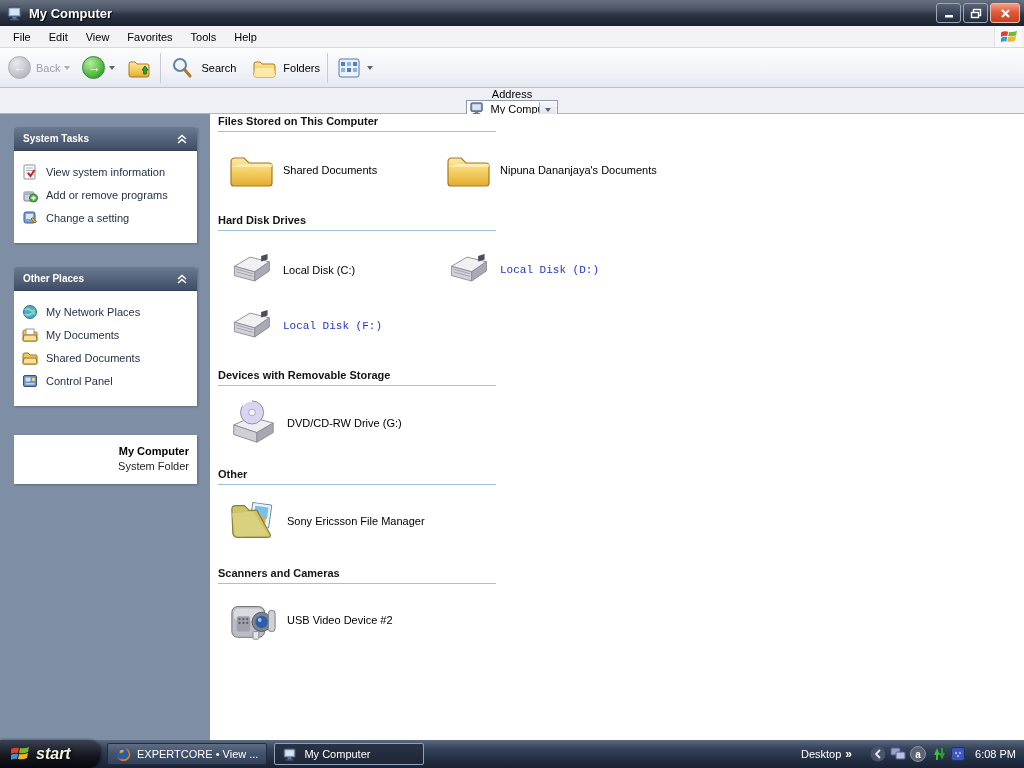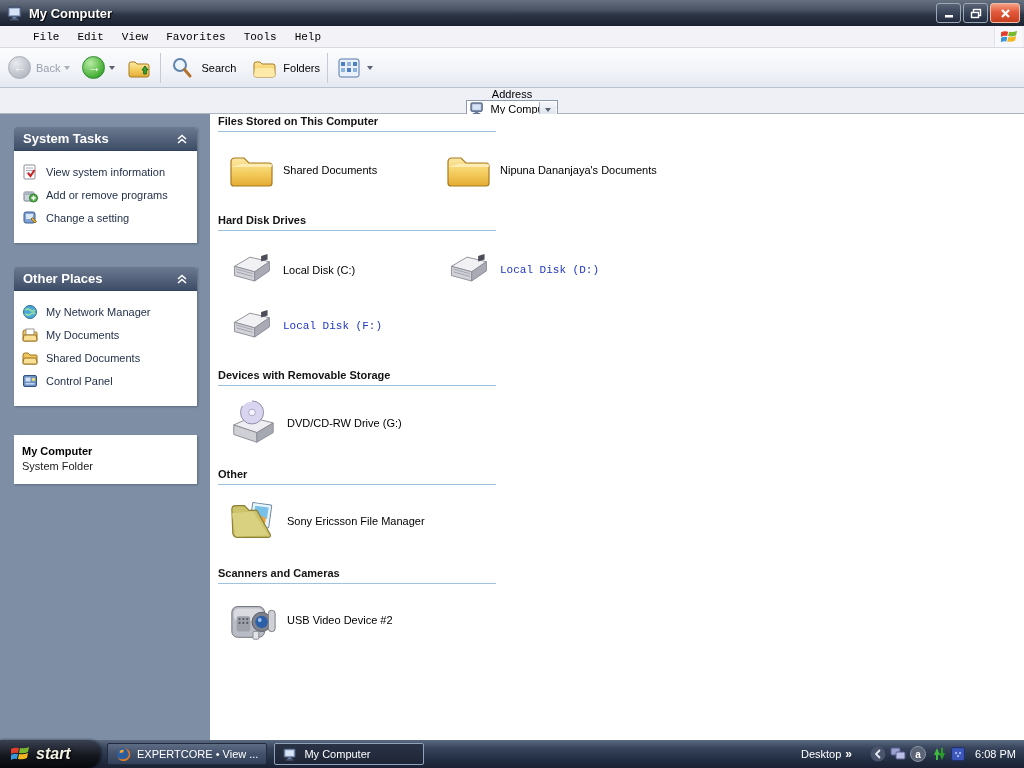--- a/index.html
+++ b/index.html
@@ -14,21 +14,21 @@
   .titlebar .app-icon { width:17px; height:17px; margin:0 5px 0 3px; }
   .titlebar .title-text { color:#fff; font-weight:bold; font-size:13px; text-shadow:1px 1px 1px #000; flex:1; }
   .winbtn { width:25px; height:20px; margin-left:2px; border:1px solid #9ca8b8; border-radius:3px;
     display:flex; align-items:center; justify-content:center; color:#fff; font-size:11px;
     background:linear-gradient(180deg,#5a6475 0%,#39445a 50%,#232c3e 100%); }
   .winbtn.close { width:30px; background:linear-gradient(180deg,#f59f83 0%,#e2593c 45%,#c8401f 100%); border-color:#f0c0ae; font-weight:bold; }
   .winbtn svg { display:block; }
 
   
   .menubar { position:absolute; top:26px; left:0; width:1024px; height:22px; background:#f2f2f7;
-    border-bottom:1px solid #d6d9e2; display:flex; align-items:center; padding-left:24px;font-family:Liberation Mono, monospace; }
+    border-bottom:1px solid #d6d9e2; display:flex; align-items:center; padding-left:4px; }
   .menubar .menu-item { padding:3px 9px; color:#000; }
   .menubar .winlogo { position:absolute; right:2px; top:1px; width:28px; height:20px; display:flex; align-items:center; justify-content:center; background:#f8f8fc; border-left:1px solid #e0e2ea; }
 
   
   .toolbar { position:absolute; top:48px; left:0; width:1024px; height:40px;
     background:linear-gradient(180deg,#fdfdfe 0%,#f1f3f8 60%,#e4e8f0 100%);
     border-bottom:1px solid #b9c1ce; display:flex; align-items:center; padding-left:8px; }
   .tb-group { display:flex; align-items:center; }
   .tb-sep { width:1px; height:30px; background:#c6cbd5; margin:0 7px; }
   .tb-label { margin-left:5px; color:#000; }
@@ -56,22 +56,22 @@
     background:linear-gradient(135deg,#6cc95e 0%,#2f9e33 60%,#157a1c 100%);
     color:#fff; font-weight:bold; display:flex; align-items:center; justify-content:center; }
   .go-text { margin-left:5px; color:#000; }
 
   
   .bodyarea { position:absolute; top:114px; left:0; width:1024px; height:626px; background:#fff; }
   .sidebar { position:absolute; top:0; left:0; width:210px; height:626px; background:#7d8ea5; padding:13px 13px 0 14px; }
   .panel { margin-bottom:19px; box-shadow:1px 1px 2px rgba(0,0,0,.25); }
   .panel-header { height:24px; border-radius:4px 4px 0 0; padding:0 9px; display:flex; align-items:center; justify-content:space-between;
     background:linear-gradient(180deg,#6b7a90 0%,#55647c 50%,#3e4d66 100%); border-bottom:1px solid #33415a; }
-  .panel-title { color:#fff; font-weight:bold; font-size:13px; }
-  .panel-body { background:#fff; padding:9px 7px 10px 8px; }
+  .panel-title { color:#fff; font-weight:bold; font-size:10px; }
+  .panel-body { background:#fff; padding:9px 7px 10px 8px;text-align:right; }
   .panel-row { display:flex; align-items:center; margin:4px 0 7px 0; }
   .panel-row .pi { width:17px; height:16px; margin-right:7px; flex:none; }
   .panel-row span { color:#23314a; }
   .details-name { font-weight:bold; color:#000; margin-bottom:3px; }
   .details-type { color:#222; }
 
   
   .content { position:absolute; top:0; left:210px; width:814px; height:626px; background:#fff; }
   .sec-title { position:absolute; left:8px; width:278px; font-weight:bold; color:#141414;
     border-bottom:1px solid #9fc1e2; padding-bottom:4px; }
@@ -359,21 +359,21 @@
           <span class="panel-title">Other Places</span>
           <svg width="12" height="10">
               <path d="M2 5 L6 1.5 L10 5 M2 9 L6 5.5 L10 9" stroke="#fff" stroke-width="1.6" fill="none"></path>
             </svg>
         </div>
         <div class="panel-body">
           <div class="panel-row">
             <svg class="pi">
                 <use href="#i-network" width="16" height="16"></use>
               </svg>
-            <span>My Network Manager</span>
+            <span>My Network Places</span>
           </div>
           <div class="panel-row">
             <svg class="pi">
                 <use href="#i-mydocs" width="16" height="16"></use>
               </svg>
             <span>My Documents</span>
           </div>
           <div class="panel-row">
             <svg class="pi">
                 <use href="#i-shfold" width="16" height="16"></use>

